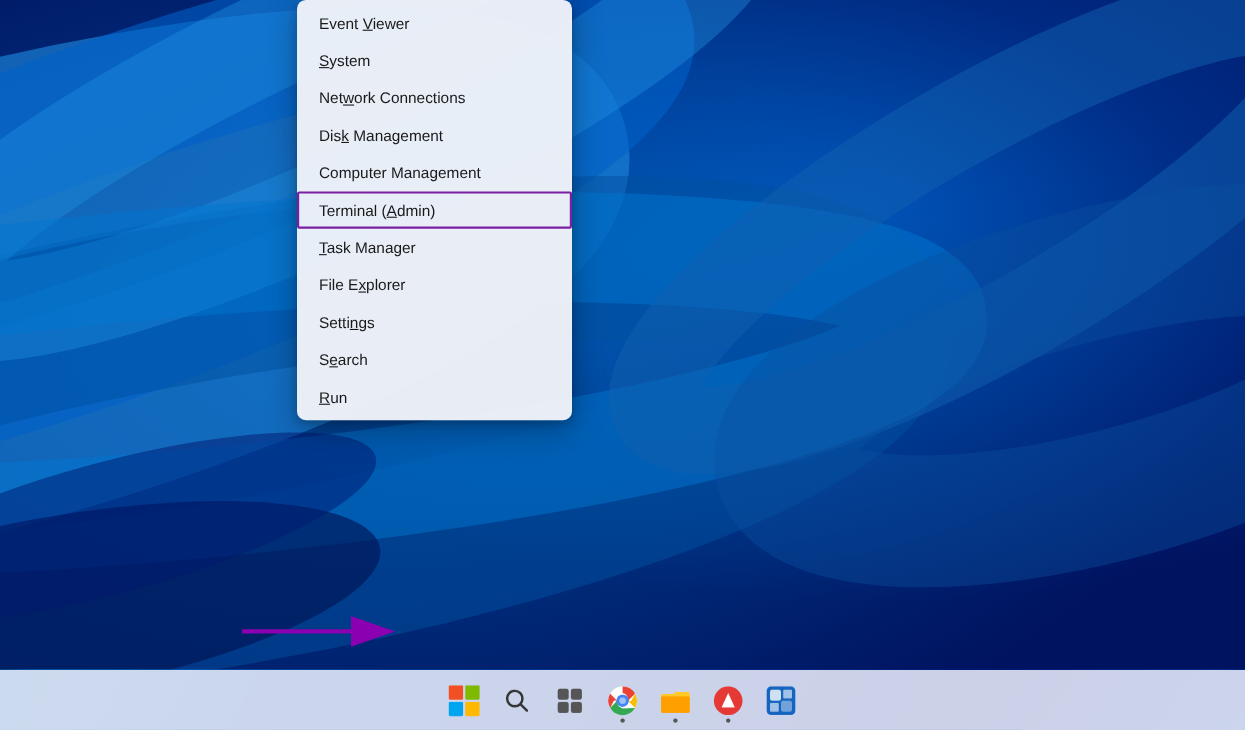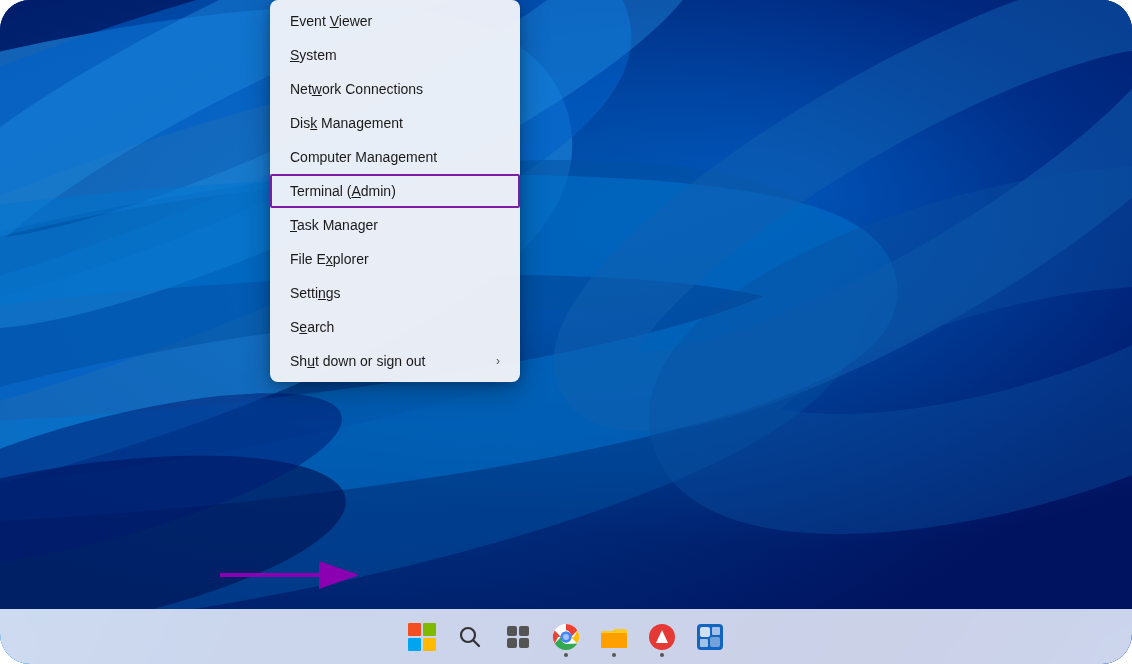--- a/index.html
+++ b/index.html
@@ -12,21 +12,20 @@
       position: relative;
     }
 
     
     .desktop {
       width: 100%;
       height: 100%;
       background: linear-gradient(135deg, #0050c8 0%, #0078d4 20%, #1a90e0 35%, #005ac8 50%, #0035a0 70%, #001880 85%, #0050c8 100%);
       position: relative;
       overflow: hidden;
-      border-radius: 30px;
     }
 
     
     .taskbar {
       position: absolute;
       bottom: 0;
       left: 0;
       width: 100%;
       height: 55px;
       background: rgba(220, 225, 240, 0.92);
@@ -212,25 +211,24 @@
     </div>
 
     <div class="menu-item">
       <span>Setti<span class="underline-letter">n</span>gs</span>
     </div>
 
     <div class="menu-item">
       <span>S<span class="underline-letter">e</span>arch</span>
     </div>
 
-
-    <div class="menu-item">
-      <span>Sh<span class="underline-letter">u</span>t down or sign out</span>
-      <span class="arrow">›</span>
-    </div>
+    <div class="menu-item">
+      <span><span class="underline-letter">R</span>un</span>
+    </div>
+
 
   </div>
 
   <div class="arrow-annotation">
     <svg class="arrow-svg" viewBox="0 0 160 60" xmlns="http://www.w3.org/2000/svg">
       <defs>
         <marker id="arrowhead" markerWidth="10" markerHeight="7" refX="9" refY="3.5" orient="auto">
           <polygon points="0 0, 10 3.5, 0 7" fill="#8b00b0"></polygon>
         </marker>
       </defs>

